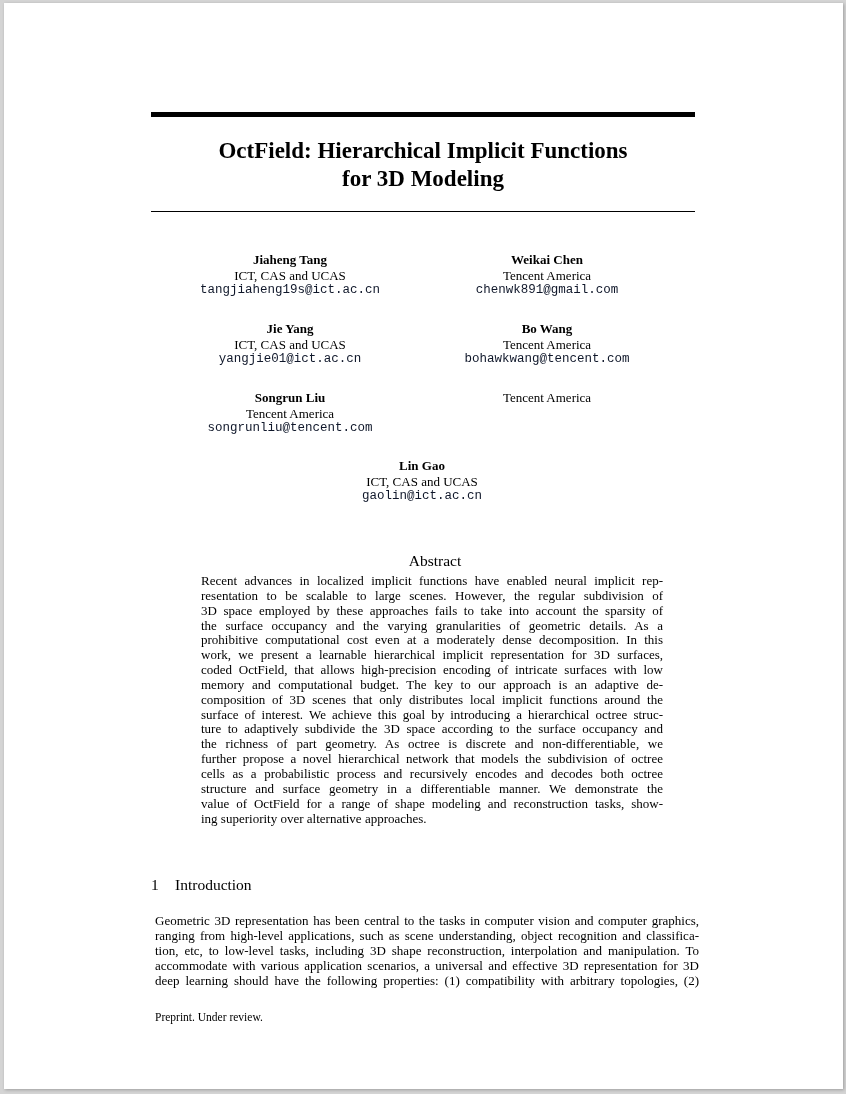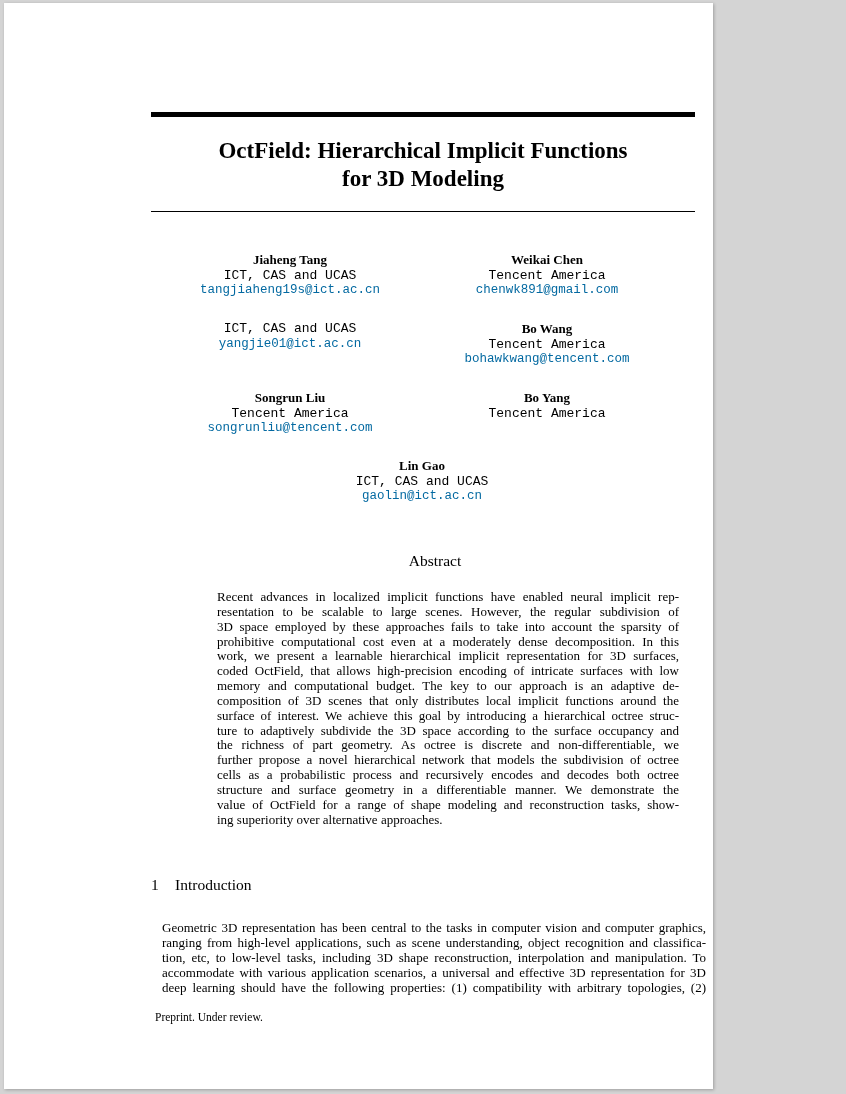--- a/index.html
+++ b/index.html
@@ -7,21 +7,21 @@
     width: 846px; height: 1094px;
     background: #d4d4d4;
     position: relative;
     overflow: hidden;
     font-family: "Liberation Serif", serif;
     color: #000;
   }
   .page {
     position: absolute;
     left: 4px; top: 3px;
-    width: 709px; height: 1086px;
+    width: 839px; height: 1086px;
     background: #ffffff;
     box-shadow: 1px 1px 3px rgba(0,0,0,0.25);
   }
   .rule-top {
     position: absolute; left: 147px; top: 109px;
     width: 544px; height: 5px; background: #000;
   }
   .rule-bottom {
     position: absolute; left: 147px; top: 208px;
     width: 544px; height: 1px; background: #000;
@@ -33,52 +33,52 @@
     margin: 0;
   }
   .author {
     position: absolute;
     width: 300px;
     text-align: center;
     font-size: 13px;
     line-height: 15.5px;
   }
   .author .name { font-weight: bold; display: block; }
-  .author .affil { display: block; font-family: Liberation Mono, monospace; }
+  .author .affil { display: block; }
   .author .email {
     display: block;
     font-family: "Liberation Mono", monospace;
     font-size: 12.5px;
-    color: #0369a1;
+    color: #0f172a;
   }
   .col-left { left: 136px; }
   .col-right { left: 393px; }
   .col-center { left: 268px; }
   .abstract-title {
     position: absolute; left: 147px; top: 537px; width: 544px;
     text-align: center; font-weight: normal; font-size: 15.5px;
     margin: 12px;
   }
   .abstract-body {
     position: absolute; left: 197px; top: 571px; width: 462px;
     font-size: 13px; line-height: 14.85px;
     text-align: justify;
     hyphens: manual;
-    margin: 16px;
+    margin: 0;
   }
   .section-title {
     position: absolute; left: 147px; top: 873px;
     font-weight: normal; font-size: 15.5px; margin: 0;
   }
   .section-title .num { display: inline-block; width: 24px; }
   .intro-body {
     position: absolute; left: 147px; top: 907px; width: 544px;
     font-size: 13px; line-height: 14.9px;
     text-align: justify;
-    margin: 11px;
+    margin: 4px;
   }
   .footer {
     position: absolute; left: 147px; top: 1004px;
     font-size: 11.5px; margin: 4px;
   }
   .line { display: block; text-align: justify; text-align-last: justify; white-space: nowrap; }
   .line.last { text-align-last: left; }
 </style>
 </head>
 <body>
@@ -96,50 +96,51 @@
     <span class="affil">ICT, CAS and UCAS</span>
     <span class="email">tangjiaheng19s@ict.ac.cn</span>
   </div>
   <div class="author col-right" style="top:249px">
     <span class="name">Weikai Chen</span>
     <span class="affil">Tencent America</span>
     <span class="email">chenwk891@gmail.com</span>
   </div>
 
   <div class="author col-left" style="top:318px">
+    <span class="name">Jie Yang</span>
     <span class="affil">ICT, CAS and UCAS</span>
     <span class="email">yangjie01@ict.ac.cn</span>
   </div>
   <div class="author col-right" style="top:318px">
     <span class="name">Bo Wang</span>
     <span class="affil">Tencent America</span>
     <span class="email">bohawkwang@tencent.com</span>
   </div>
 
   <div class="author col-left" style="top:387px">
     <span class="name">Songrun Liu</span>
     <span class="affil">Tencent America</span>
     <span class="email">songrunliu@tencent.com</span>
   </div>
   <div class="author col-right" style="top:387px">
-    <span class="name">Bo Yang</span>
     <span class="affil">Tencent America</span>
   </div>
 
   <div class="author col-center" style="top:455px">
     <span class="name">Lin Gao</span>
     <span class="affil">ICT, CAS and UCAS</span>
     <span class="email">gaolin@ict.ac.cn</span>
   </div>
 
   <h2 class="abstract-title">Abstract</h2>
   <div class="abstract-body">
     <span class="line">Recent advances in localized implicit functions have enabled neural implicit rep-</span>
     <span class="line">resentation to be scalable to large scenes.  However, the regular subdivision of</span>
     <span class="line">3D space employed by these approaches fails to take into account the sparsity of</span>
+    <span class="line">the surface occupancy and the varying granularities of geometric details.  As a</span>
     <span class="line">prohibitive computational cost even at a moderately dense decomposition. In this</span>
     <span class="line">work, we present a learnable hierarchical implicit representation for 3D surfaces,</span>
     <span class="line">coded OctField, that allows high-precision encoding of intricate surfaces with low</span>
     <span class="line">memory and computational budget.  The key to our approach is an adaptive de-</span>
     <span class="line">composition of 3D scenes that only distributes local implicit functions around the</span>
     <span class="line">surface of interest. We achieve this goal by introducing a hierarchical octree struc-</span>
     <span class="line">ture to adaptively subdivide the 3D space according to the surface occupancy and</span>
     <span class="line">the richness of part geometry.  As octree is discrete and non-differentiable, we</span>
     <span class="line">further propose a novel hierarchical network that models the subdivision of octree</span>
     <span class="line">cells as a probabilistic process and recursively encodes and decodes both octree</span>

